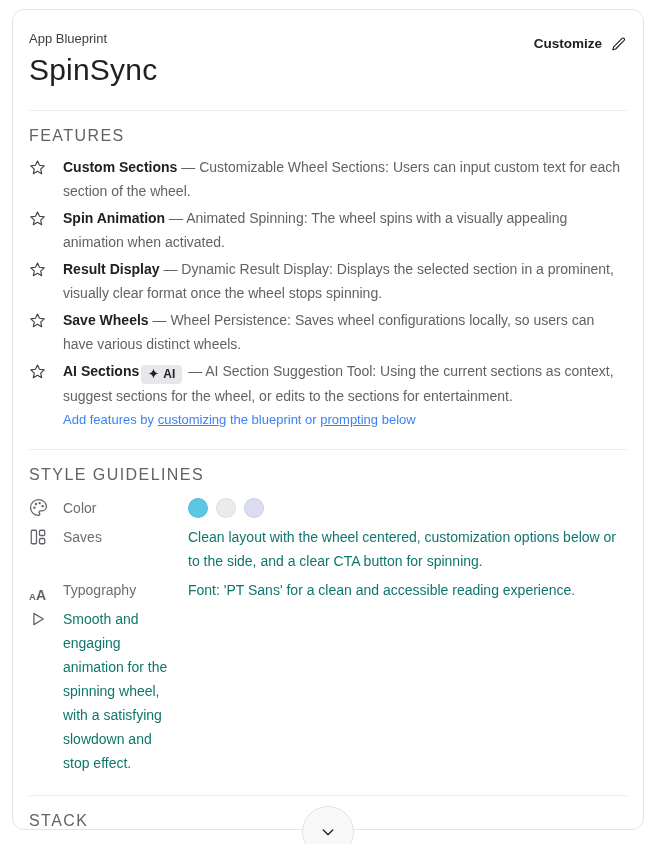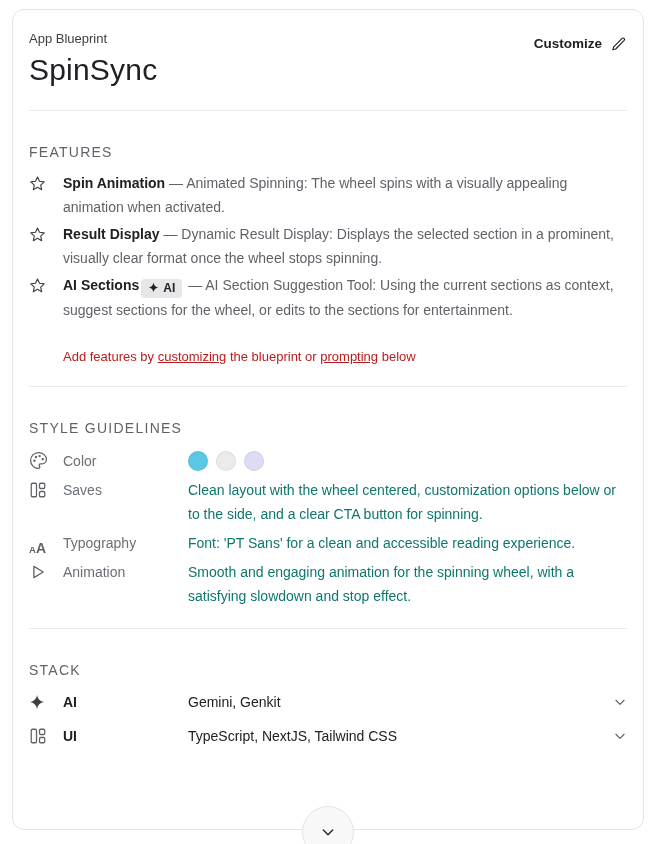--- a/index.html
+++ b/index.html
@@ -18,33 +18,33 @@
   .card-header{display:flex;justify-content:space-between;align-items:flex-start;}
   .eyebrow{font-size:13px;line-height:18px;color:#3c4043;}
   .app-title{margin:6px 0 0;font-size:30px;line-height:32px;font-weight:500;color:#202124;letter-spacing:.2px;}
   .customize-btn{
     display:inline-flex;align-items:flex-start;gap:9px;margin-top:4px;
     background:none;border:none;padding:2px 0;cursor:pointer;
     font-family:inherit;font-size:13.5px;font-weight:700;color:#202124;
   }
   .divider{border:none;border-top:1px solid #ebebee;margin:24px 0 0;}
   
-  .section-label{margin-top:34px;font-size:14px;line-height:14px;letter-spacing:.09em;font-weight:500;color:#5f6368;text-transform:uppercase;}
+  .section-label{margin-top:18px;font-size:16px;line-height:14px;letter-spacing:.09em;font-weight:500;color:#5f6368;text-transform:uppercase;}
   
   .features-list{margin-top:12px;display:flex;flex-direction:column;gap:3px;}
   .feature{display:grid;grid-template-columns:20px 1fr;column-gap:14px;}
   .ficon{height:24px;display:flex;align-items:center;color:#3c4043;}
   .ftext{margin:0;font-size:14px;line-height:24px;color:#5f6368;}
   .ftext strong{color:#202124;font-weight:700;}
   .ai-badge{
     display:inline-flex;align-items:center;gap:4px;vertical-align:-3px;
     background:#e7e7ea;border-radius:4px;padding:1px 7px 2px;margin:0 2px;
     font-size:12px;font-weight:700;color:#202124;line-height:16px;
   }
-  .hint{margin:23px 0 0;font-size:13px;line-height:18px;color:#b91c1c;}
+  .hint{margin:0 0 0;font-size:13px;line-height:18px;color:#3b82f6;}
   .hint-link{color:inherit;text-decoration:underline;cursor:pointer;}
   
   .sg-grid{margin-top:14px;display:flex;flex-direction:column;gap:5px;}
   .sg-row{display:grid;grid-template-columns:20px 111px 1fr;column-gap:14px;align-items:start;}
   .sg-icon{height:24px;display:flex;align-items:center;color:#5f6368;}
   .sg-label{font-size:14px;line-height:24px;color:#6a6f75;}
   .sg-value{font-size:14px;line-height:24px;color:#0f766e;}
   .swatches{display:flex;align-items:center;gap:8px;height:24px;}
   .swatch{width:20px;height:20px;border-radius:50%;box-shadow:inset 0 0 0 1px rgba(0,0,0,.06);}
   .type-icon{display:inline-flex;align-items:flex-end;font-weight:700;color:#5f6368;}
@@ -83,39 +83,55 @@
           </svg>
       </span>
     </button>
   </div>
 
   <hr class="divider">
 
   <div class="section-label">FEATURES</div>
   <div class="features-list">
 
+    <div class="feature">
+      <span class="ficon">
+        <svg width="17" height="17" viewBox="0 0 24 24" fill="none" stroke="currentColor" stroke-width="1.6" stroke-linejoin="round">
+            <polygon points="12 2.8 14.8 8.9 21.5 9.7 16.5 14.2 17.9 20.8 12 17.4 6.1 20.8 7.5 14.2 2.5 9.7 9.2 8.9"></polygon>
+          </svg>
+      </span>
+      <p class="ftext"><strong>Custom Sections</strong> <span>—</span> <span>Customizable Wheel Sections: Users can input custom text for each section of the wheel.</span></p>
+    </div>
 
     <div class="feature">
       <span class="ficon">
         <svg width="17" height="17" viewBox="0 0 24 24" fill="none" stroke="currentColor" stroke-width="1.6" stroke-linejoin="round">
             <polygon points="12 2.8 14.8 8.9 21.5 9.7 16.5 14.2 17.9 20.8 12 17.4 6.1 20.8 7.5 14.2 2.5 9.7 9.2 8.9"></polygon>
           </svg>
       </span>
       <p class="ftext"><strong>Spin Animation</strong> <span>—</span> <span>Animated Spinning: The wheel spins with a visually appealing animation when activated.</span></p>
     </div>
 
     <div class="feature">
       <span class="ficon">
         <svg width="17" height="17" viewBox="0 0 24 24" fill="none" stroke="currentColor" stroke-width="1.6" stroke-linejoin="round">
             <polygon points="12 2.8 14.8 8.9 21.5 9.7 16.5 14.2 17.9 20.8 12 17.4 6.1 20.8 7.5 14.2 2.5 9.7 9.2 8.9"></polygon>
           </svg>
       </span>
       <p class="ftext"><strong>Result Display</strong> <span>—</span> <span>Dynamic Result Display: Displays the selected section in a prominent, visually clear format once the wheel stops spinning.</span></p>
     </div>
 
+    <div class="feature">
+      <span class="ficon">
+        <svg width="17" height="17" viewBox="0 0 24 24" fill="none" stroke="currentColor" stroke-width="1.6" stroke-linejoin="round">
+            <polygon points="12 2.8 14.8 8.9 21.5 9.7 16.5 14.2 17.9 20.8 12 17.4 6.1 20.8 7.5 14.2 2.5 9.7 9.2 8.9"></polygon>
+          </svg>
+      </span>
+      <p class="ftext"><strong>Save Wheels</strong> <span>—</span> <span>Wheel Persistence: Saves wheel configurations locally, so users can have various distinct wheels.</span></p>
+    </div>
 
     <div class="feature">
       <span class="ficon">
         <svg width="17" height="17" viewBox="0 0 24 24" fill="none" stroke="currentColor" stroke-width="1.6" stroke-linejoin="round">
             <polygon points="12 2.8 14.8 8.9 21.5 9.7 16.5 14.2 17.9 20.8 12 17.4 6.1 20.8 7.5 14.2 2.5 9.7 9.2 8.9"></polygon>
           </svg>
       </span>
       <p class="ftext"><strong>AI Sections</strong><span class="ai-badge">
             <svg width="11" height="11" viewBox="0 0 24 24">
               <path d="M12 1.5c.9 5.8 4.7 9.6 10.5 10.5-5.8.9-9.6 4.7-10.5 10.5C11.1 16.7 7.3 12.9 1.5 12 7.3 11.1 11.1 7.3 12 1.5Z" fill="#202124"></path>
@@ -171,21 +187,20 @@
       <span class="sg-value">Font: 'PT Sans' for a clean and accessible reading experience.</span>
     </div>
 
 
     <div class="sg-row">
       <span class="sg-icon">
         <svg width="18" height="18" viewBox="0 0 24 24" fill="none" stroke="currentColor" stroke-width="1.7" stroke-linecap="round" stroke-linejoin="round">
             <path d="M6.5 4.5 19 12 6.5 19.5Z"></path>
           </svg>
       </span>
-      <span class="sg-label">Animation</span>
       <span class="sg-value">Smooth and engaging animation for the spinning wheel, with a satisfying slowdown and stop effect.</span>
     </div>
   </div>
 
   <hr class="divider" style="margin-top:20px;">
 
   <div class="section-label">STACK</div>
   <div class="stack-rows">
 
     <div class="stack-row">

